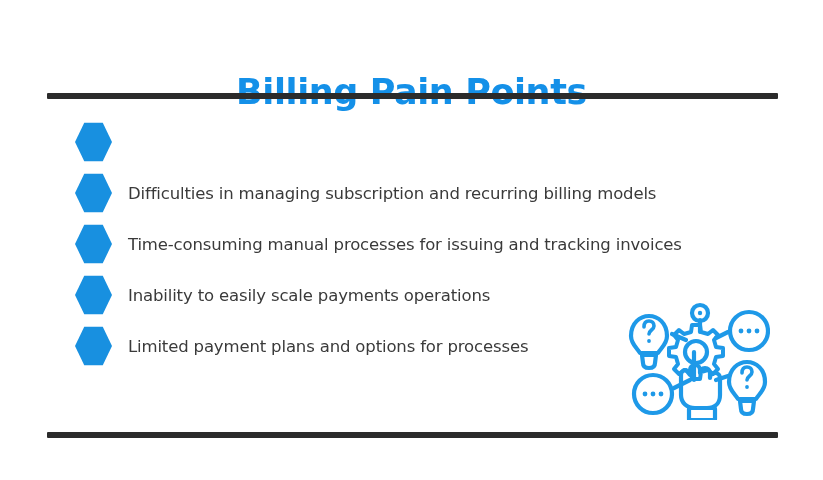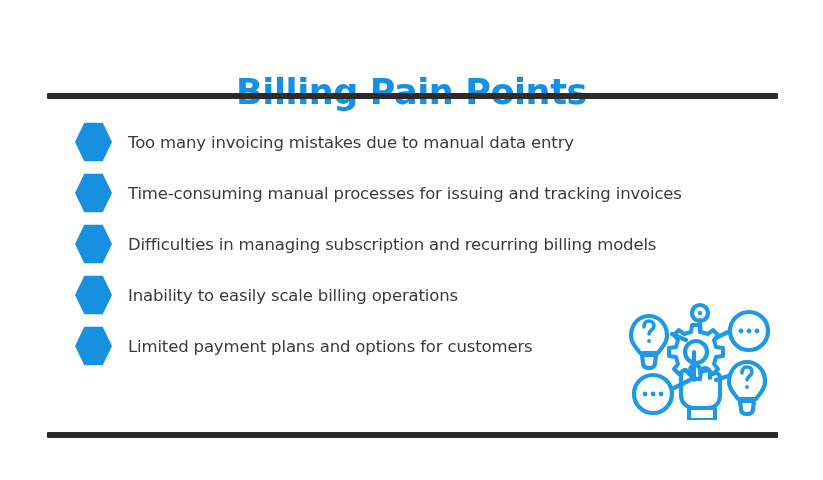--- a/index.html
+++ b/index.html
@@ -99,42 +99,41 @@
 <div id="slide">
 
   <h1 class="title">Billing Pain Points</h1>
 
   <div class="rule rule-top"></div>
 
   <div class="list">
 
     <div class="list-item">
       <div class="bullet-hex"></div>
-      <div class="item-text">Too many invoicing mistakes due to manual data entry</div>
-    </div>
-
+    </div>
+
+
+    <div class="list-item">
+      <div class="bullet-hex"></div>
+      <div class="item-text">Difficulties in managing subscription and recurring billing models</div>
+    </div>
 
     <div class="list-item">
       <div class="bullet-hex"></div>
       <div class="item-text">Time-consuming manual processes for issuing and tracking invoices</div>
     </div>
 
     <div class="list-item">
       <div class="bullet-hex"></div>
-      <div class="item-text">Difficulties in managing subscription and recurring billing models</div>
-    </div>
-
-    <div class="list-item">
-      <div class="bullet-hex"></div>
-      <div class="item-text">Inability to easily scale billing operations</div>
-    </div>
-
-    <div class="list-item">
-      <div class="bullet-hex"></div>
-      <div class="item-text">Limited payment plans and options for customers</div>
+      <div class="item-text">Inability to easily scale payments operations</div>
+    </div>
+
+    <div class="list-item">
+      <div class="bullet-hex"></div>
+      <div class="item-text">Limited payment plans and options for processes</div>
     </div>
 
   </div>
 
   <div class="illustration">
     <svg width="142" height="120" viewBox="0 0 142 120" fill="none" stroke="#1e99e8" stroke-width="4.2" stroke-linecap="round" stroke-linejoin="round">
 
       <line x1="44" y1="34" x2="58" y2="40"></line>
 
       <line x1="88" y1="38" x2="100" y2="32"></line>

